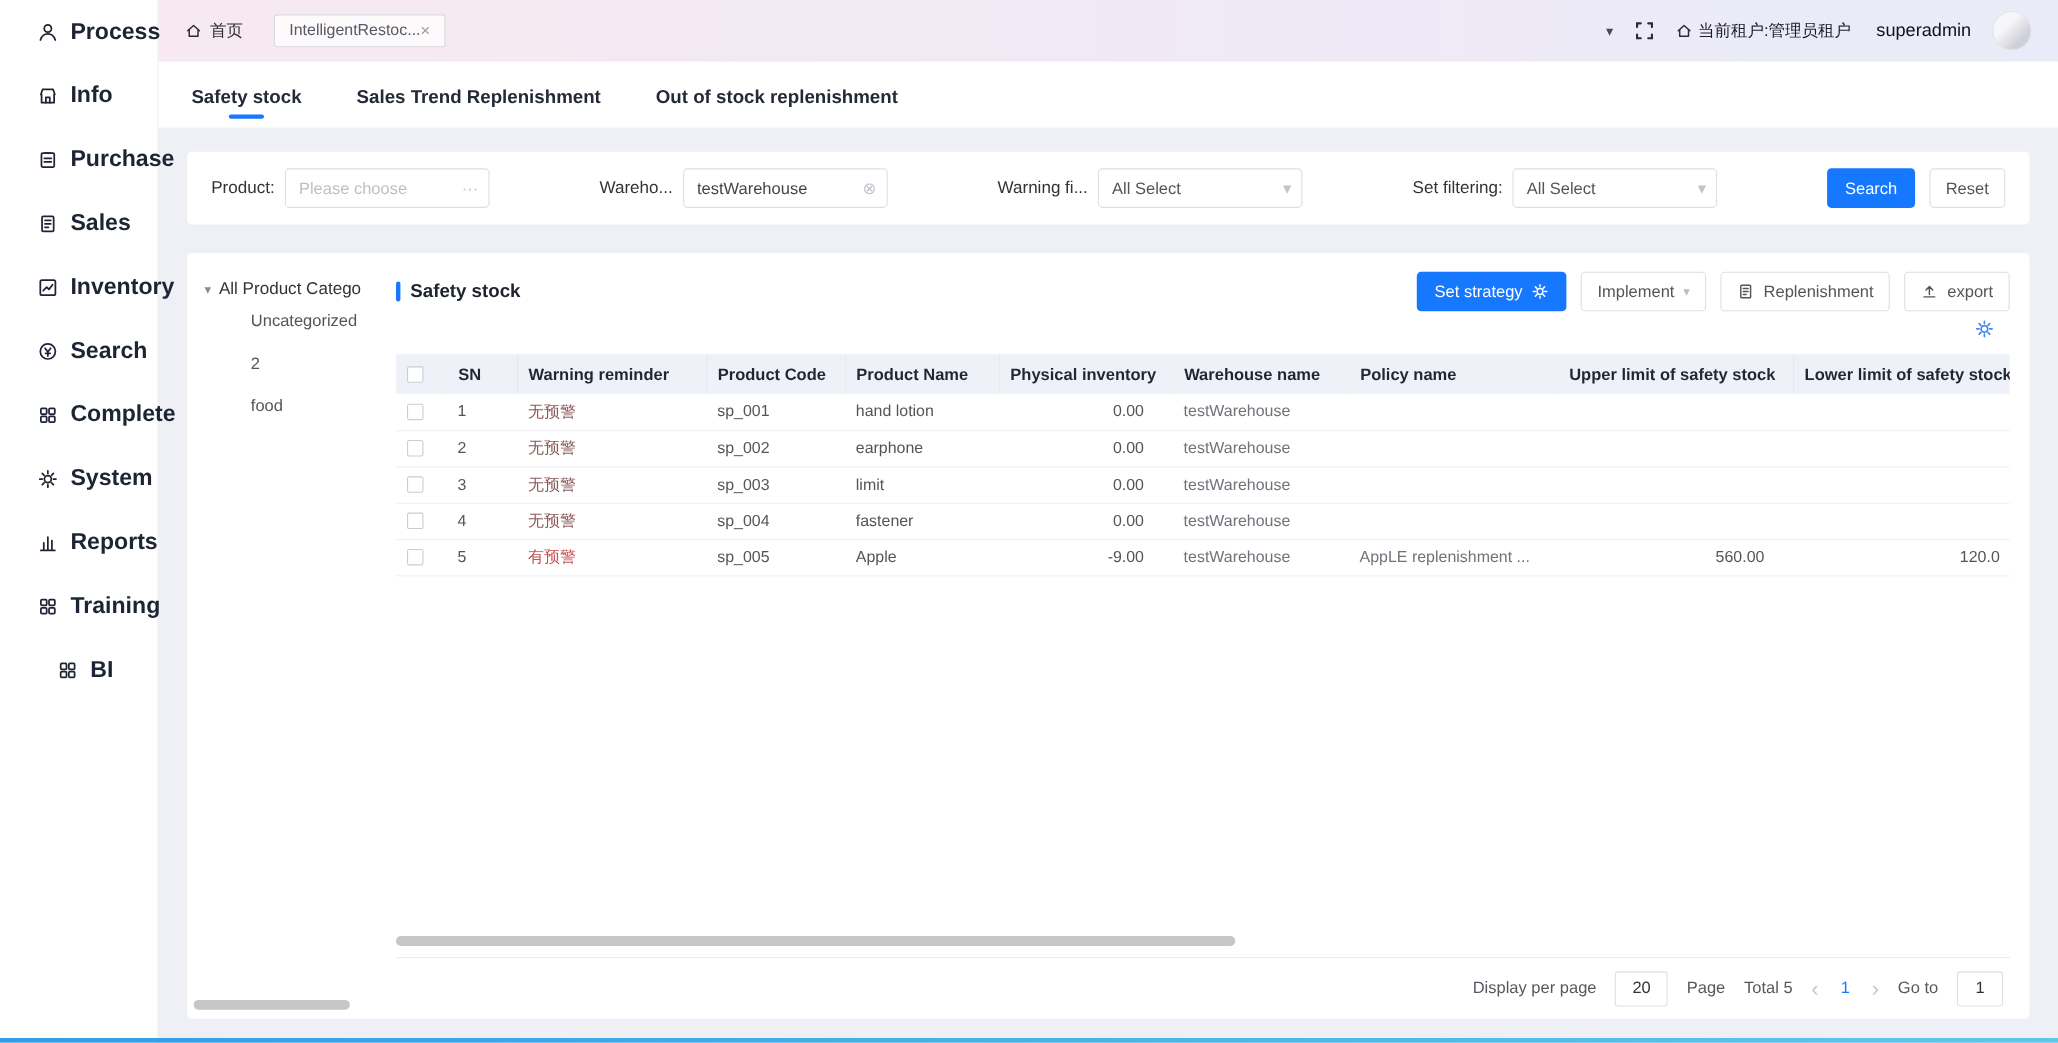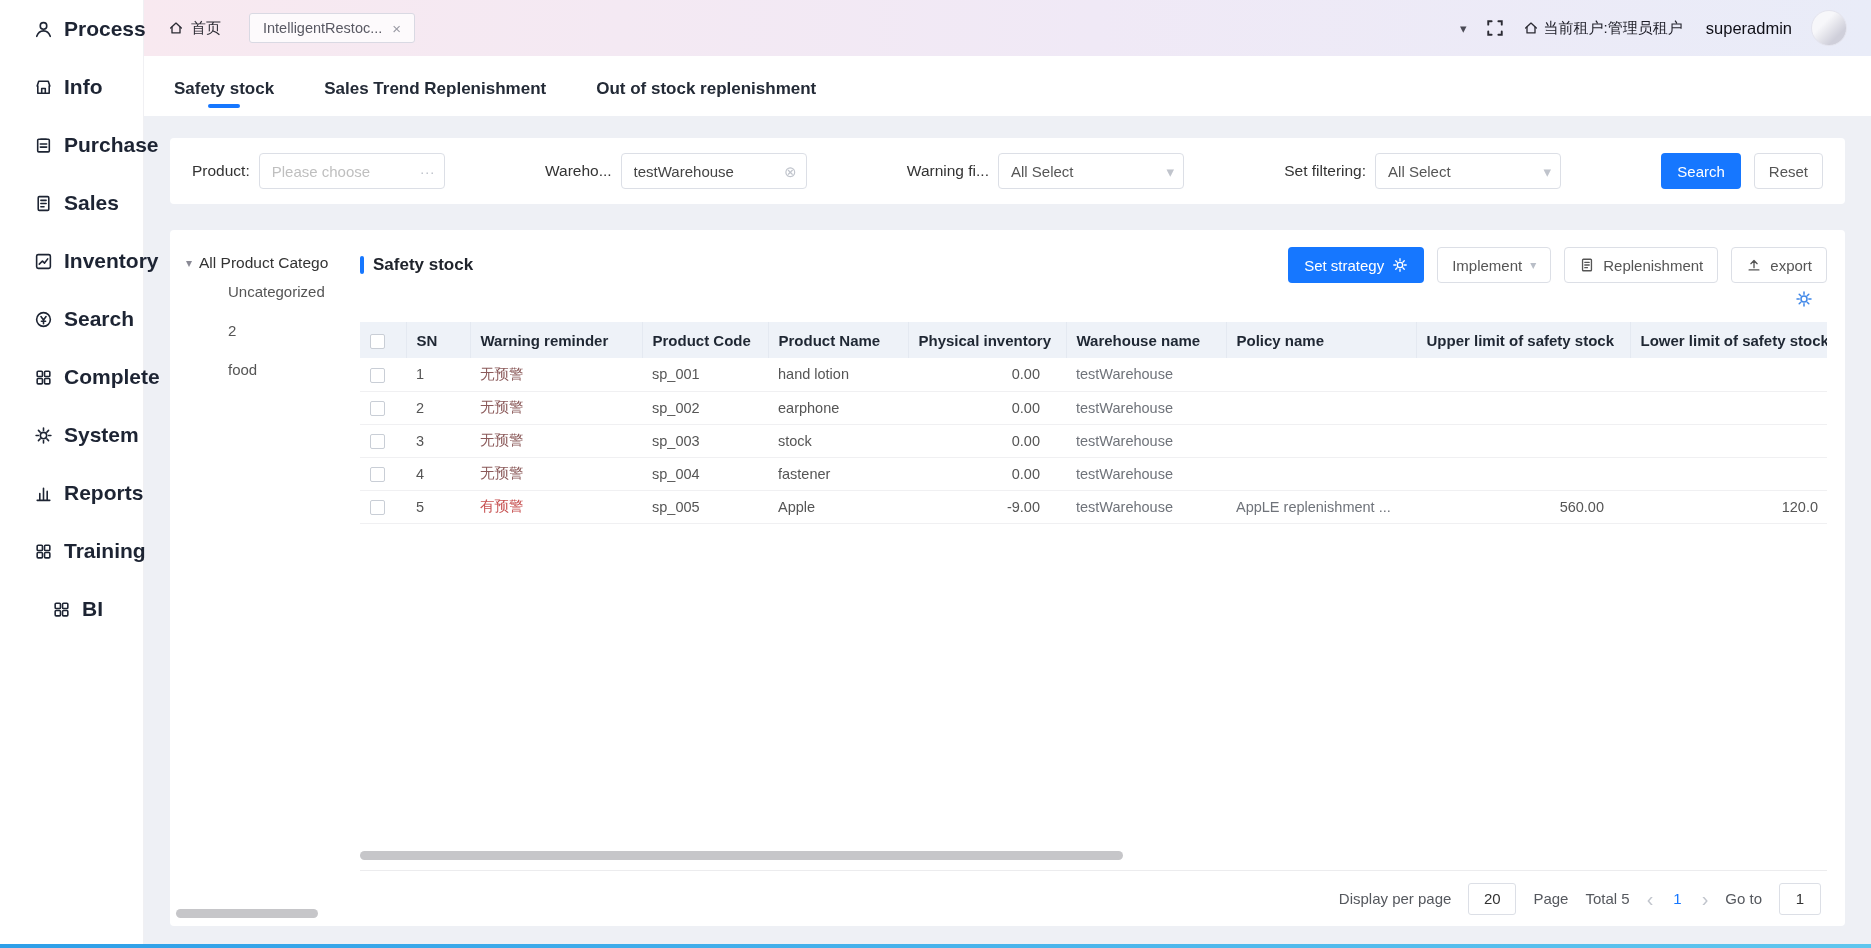--- a/index.html
+++ b/index.html
@@ -17,21 +17,21 @@
   .side-item.bi { padding-left:52px; }
   .side-item .icon { width:19px; height:19px; display:inline-flex; flex:none; }
   .side-item .icon svg { width:100%; height:100%; fill:none; stroke:currentColor; stroke-width:1.5; stroke-linecap:round; stroke-linejoin:round; }
 
   
   .main { flex:1; min-width:0; display:flex; flex-direction:column; position:relative; }
   .topbar { height:56px; flex:none; display:flex; align-items:center; padding:0 24px;
     background:linear-gradient(90deg,#f8e9f0 0%,#f0e9f6 55%,#e9ecf8 100%); }
   .tb-home { display:flex; align-items:center; gap:7px; color:#2b2b33; font-size:15px; cursor:pointer; }
   .tb-home svg, .tenant svg { width:16px; height:16px; fill:none; stroke:#2b2b33; stroke-width:1.5; stroke-linecap:round; stroke-linejoin:round; }
-  .tab-chip { margin-left:28px; display:flex; align-items:center; gap:10px; padding:6px 13px;
+  .tab-chip { margin-left:28px; display:flex; align-items:center; padding:6px 13px;
     background:rgba(255,255,255,.78); border:1px solid #d9d9e3; border-radius:3px; color:#595963; font-size:14.5px; cursor:pointer; }
   .chip-close { color:#9a9aa4; font-size:15px; line-height:1; }
   .tb-right { margin-left:auto; display:flex; align-items:center; gap:19px; }
   .caret-sm { color:#4a4a55; font-size:13px; cursor:pointer; }
   .fs-icon { width:18px; height:18px; cursor:pointer; }
   .fs-icon svg { width:100%; height:100%; fill:none; stroke:#2b2b33; stroke-width:1.7; stroke-linecap:round; }
   .tenant { display:flex; align-items:center; gap:5px; font-size:15px; color:#1c1c26; }
   .username { font-size:16.5px; color:#101018; margin-left:4px; cursor:pointer; }
   .avatar { width:36px; height:36px; border-radius:50%; flex:none; cursor:pointer;
     background:linear-gradient(135deg,#f7f7fa 35%,#cfcfda 75%); border:1px solid #e4e4ee; }
@@ -389,21 +389,21 @@
                     <td class="dim">testWarehouse</td>
                     <td class="dim"></td>
                     <td class="num"></td>
                     <td class="num"></td>
                   </tr>
                   <tr>
                     <td><span class="cb"></span></td>
                     <td>3</td>
                     <td style="color: rgb(139, 90, 90);">无预警</td>
                     <td>sp_003</td>
-                    <td>stock</td>
+                    <td>limit</td>
                     <td class="num">0.00</td>
                     <td class="dim">testWarehouse</td>
                     <td class="dim"></td>
                     <td class="num"></td>
                     <td class="num"></td>
                   </tr>
                   <tr>
                     <td><span class="cb"></span></td>
                     <td>4</td>
                     <td style="color: rgb(139, 90, 90);">无预警</td>

